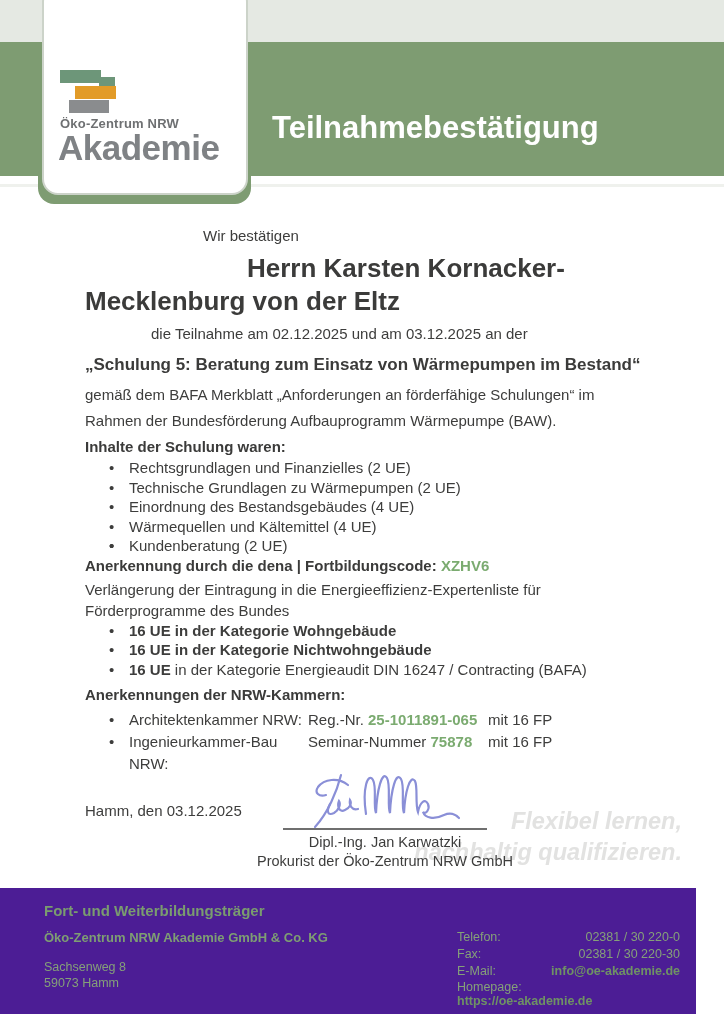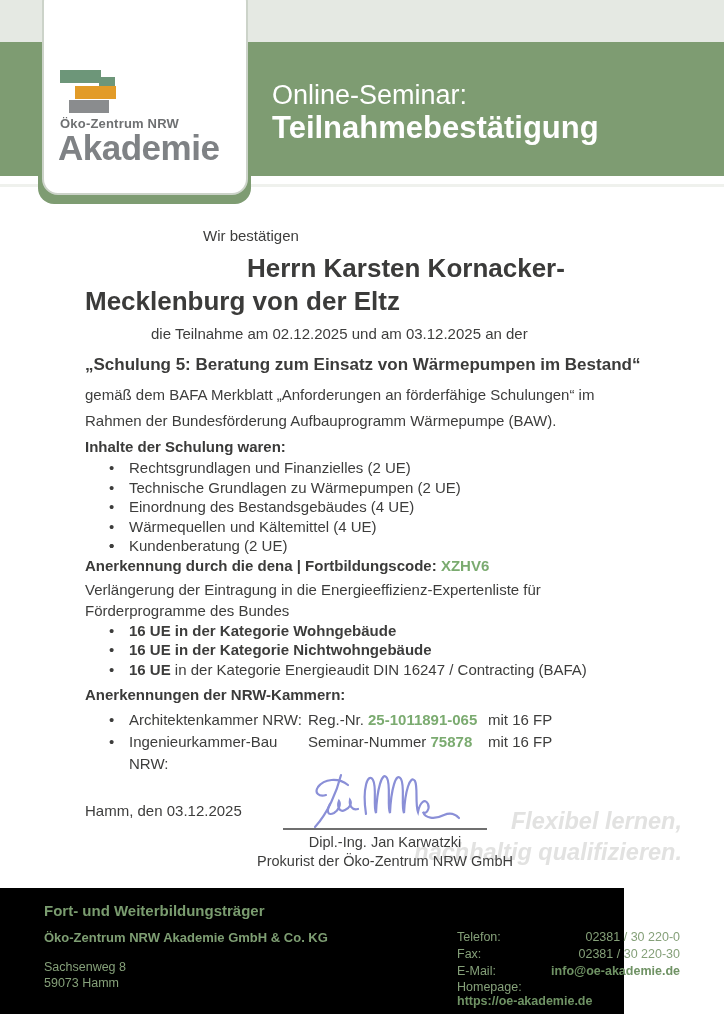--- a/index.html
+++ b/index.html
@@ -52,21 +52,21 @@
   .ch-mid{width:180px;flex:none;}
   .place-date{margin-top:26px;}
   
   .watermark{position:absolute;left:360px;top:806px;width:322px;text-align:right;
     color:#e2e2e1;font-style:italic;font-weight:bold;font-size:23.5px;line-height:31px;z-index:1;}
   .sig-svg{position:absolute;left:278px;top:768px;z-index:2;}
   .sig-line{position:absolute;left:283px;top:828px;width:204px;border-top:2px solid #6f6f6f;z-index:2;}
   .sig-name{position:absolute;left:285px;top:834px;width:200px;text-align:center;font-size:14.5px;z-index:2;}
   .sig-role{position:absolute;left:240px;top:853px;width:290px;text-align:center;font-size:14.5px;z-index:2;}
   
-  .footer{position:absolute;left:0;top:888px;width:624px;height:126px;background:#000000;color:#85a079;}
+  .footer{position:absolute;left:0;top:888px;width:696px;height:126px;background:#4c1d95;color:#85a079;}
   .f-heading{position:absolute;left:44px;top:14px;font-size:15px;font-weight:bold;color:#7a9c6f;}
   .f-company{position:absolute;left:44px;top:42px;font-size:13px;font-weight:bold;color:#7e9e73;}
   .f-addr1{position:absolute;left:44px;top:72px;font-size:12.5px;}
   .f-addr2{position:absolute;left:44px;top:88px;font-size:12.5px;}
   .f-row{position:absolute;left:457px;width:223px;display:flex;justify-content:space-between;font-size:12.5px;}
   .f-row.strong .f-val{font-weight:bold;color:#6f9264;}
   .f-r0{top:42px;}.f-r1{top:59px;}.f-r2{top:76px;}.f-r3{top:92px;flex-direction:column;}
 </style>
 </head>
 <body>
@@ -78,21 +78,20 @@
   <div class="band-underline"></div>
   <div class="card-shadow"></div>
   <div class="logo-card">
     <div class="bar bar-green"></div>
     <div class="bar bar-green-step"></div>
     <div class="bar bar-orange"></div>
     <div class="bar bar-gray"></div>
     <div class="logo-org">Öko-Zentrum NRW</div>
     <div class="logo-name">Akademie</div>
   </div>
-  <div class="hdr-subtitle">Online-Seminar:</div>
   <div class="hdr-title">Teilnahmebestätigung</div>
 
   <div class="main">
     <div class="intro">Wir bestätigen</div>
     <div class="name-line name-line1">Herrn Karsten Kornacker-</div>
     <div class="name-line">Mecklenburg von der Eltz</div>
     <div class="participation">die Teilnahme am 02.12.2025 und am 03.12.2025 an der</div>
     <div class="course-title">„Schulung 5: Beratung zum Einsatz von Wärmepumpen im Bestand“</div>
     <div class="basis">gemäß dem BAFA Merkblatt „Anforderungen an förderfähige Schulungen“ im Rahmen der Bundesförderung Aufbauprogramm Wärmepumpe (BAW).</div>
 

